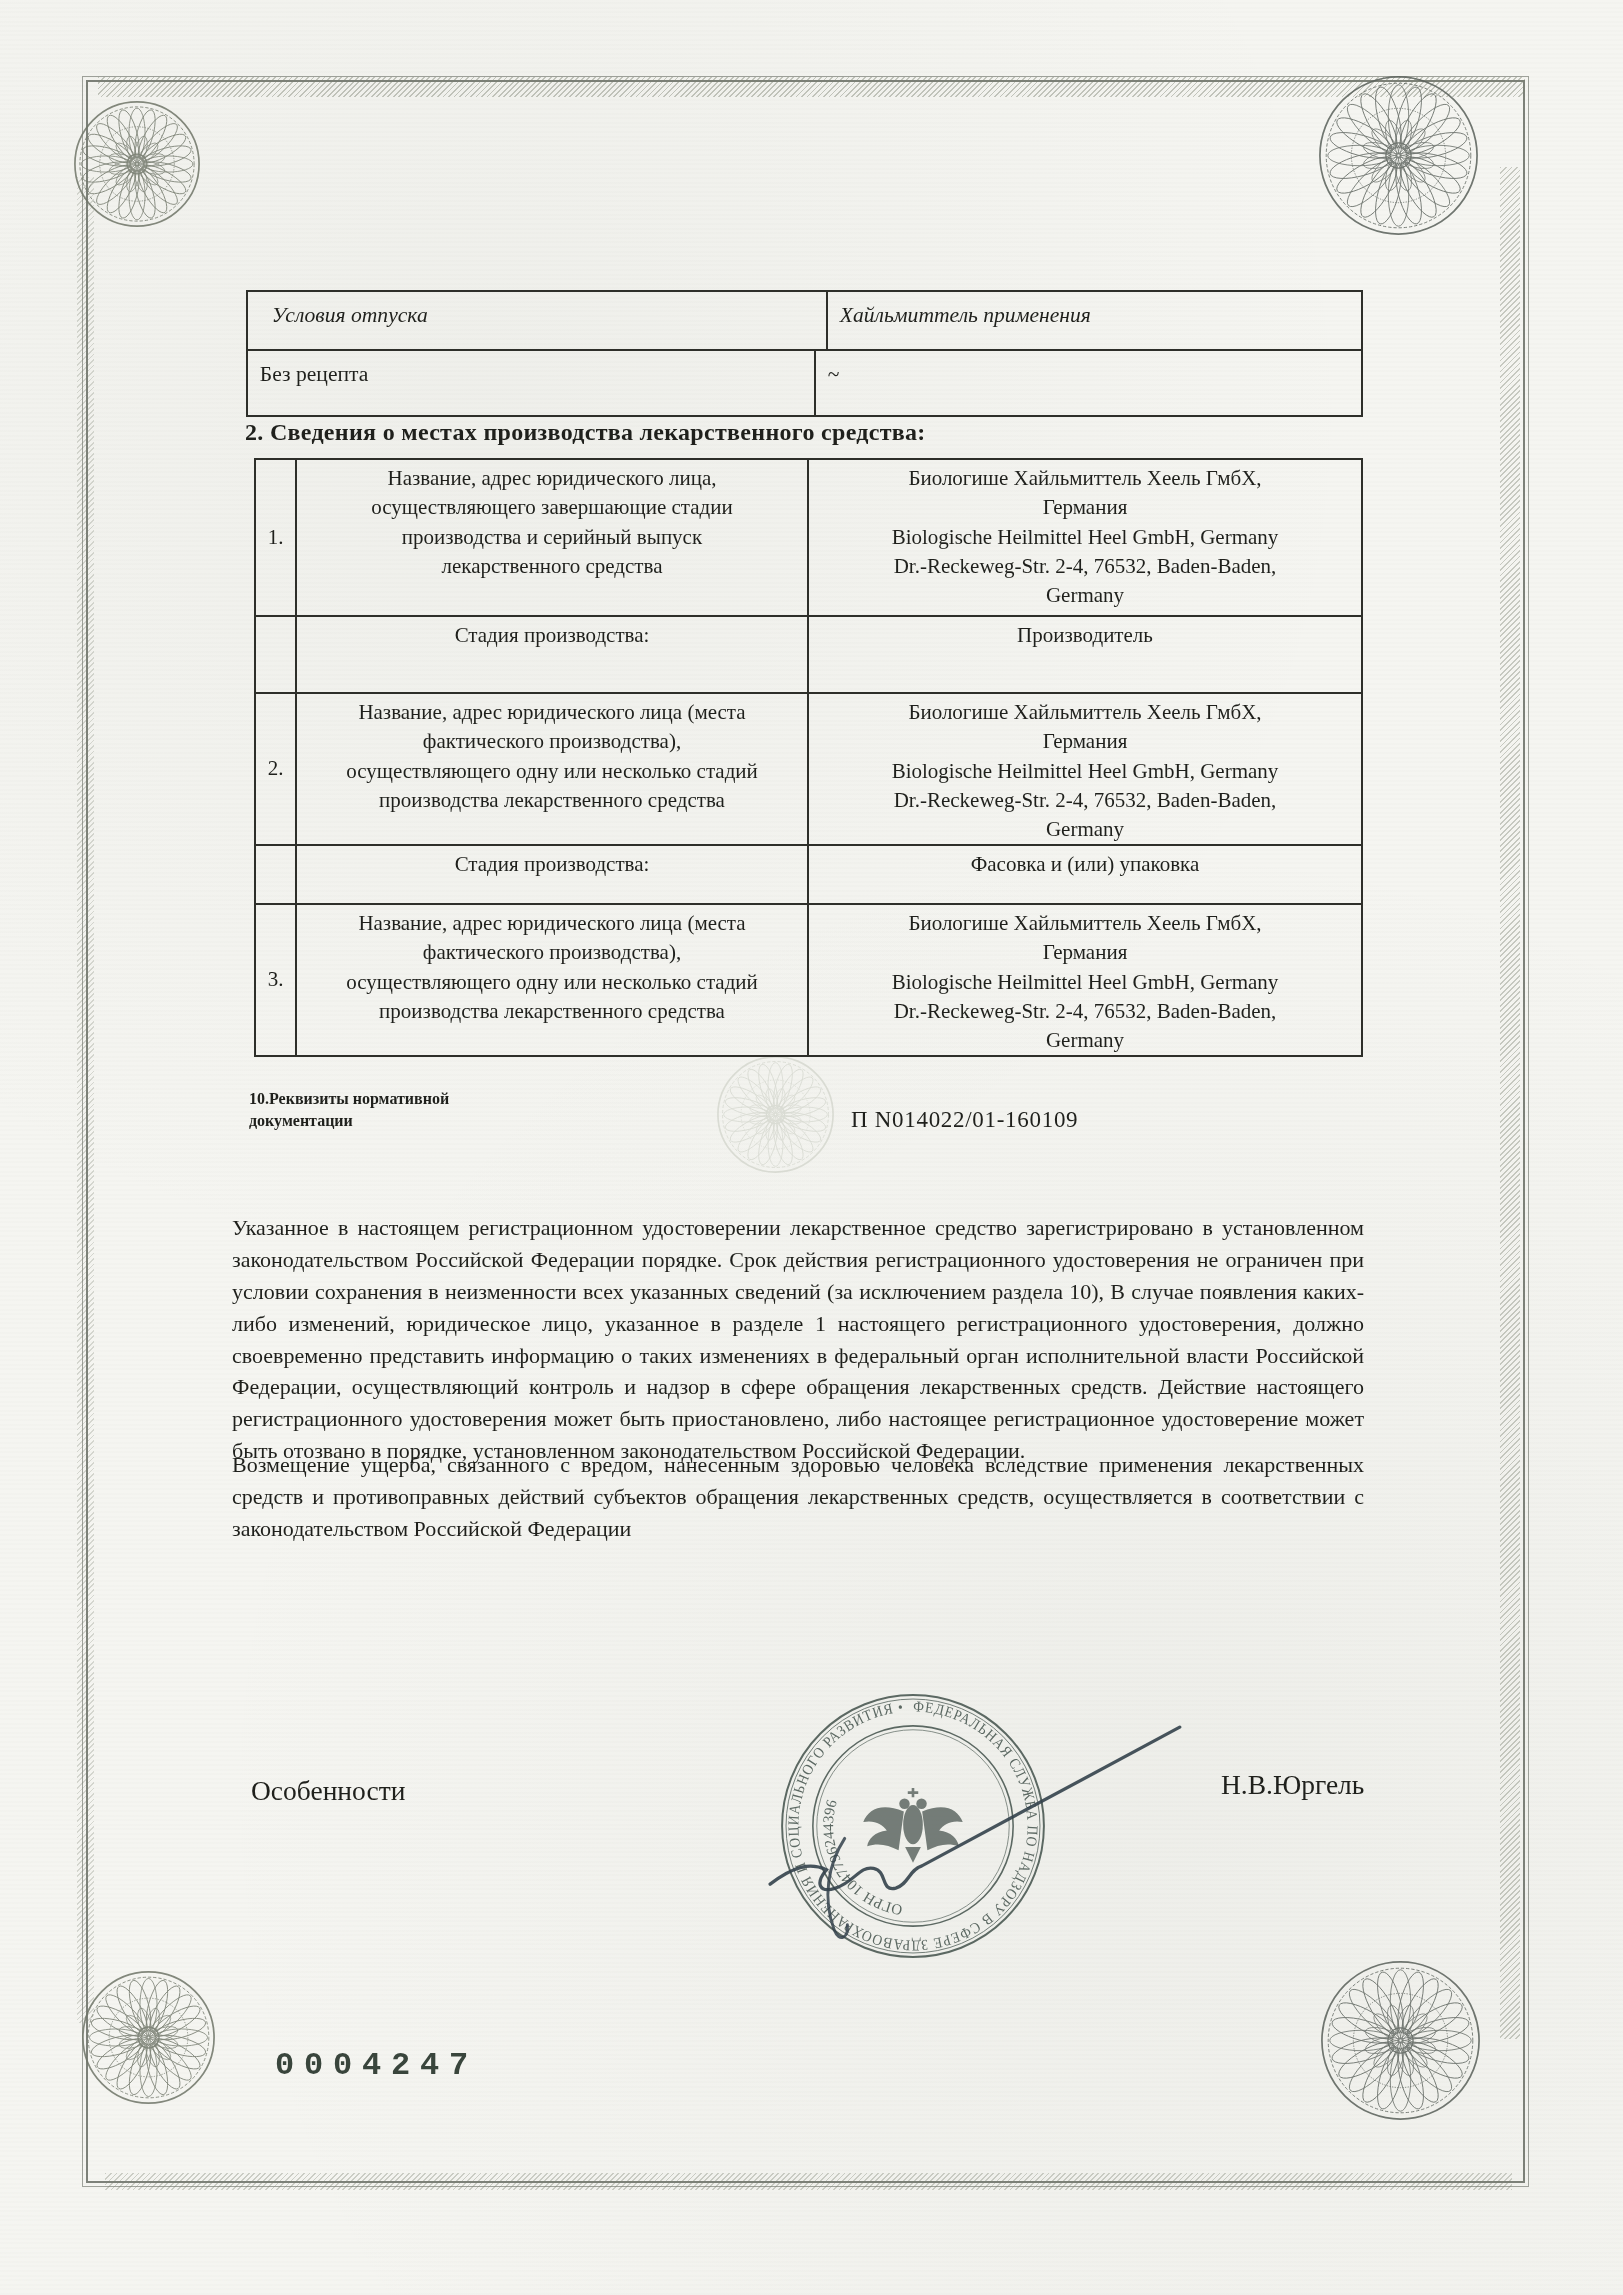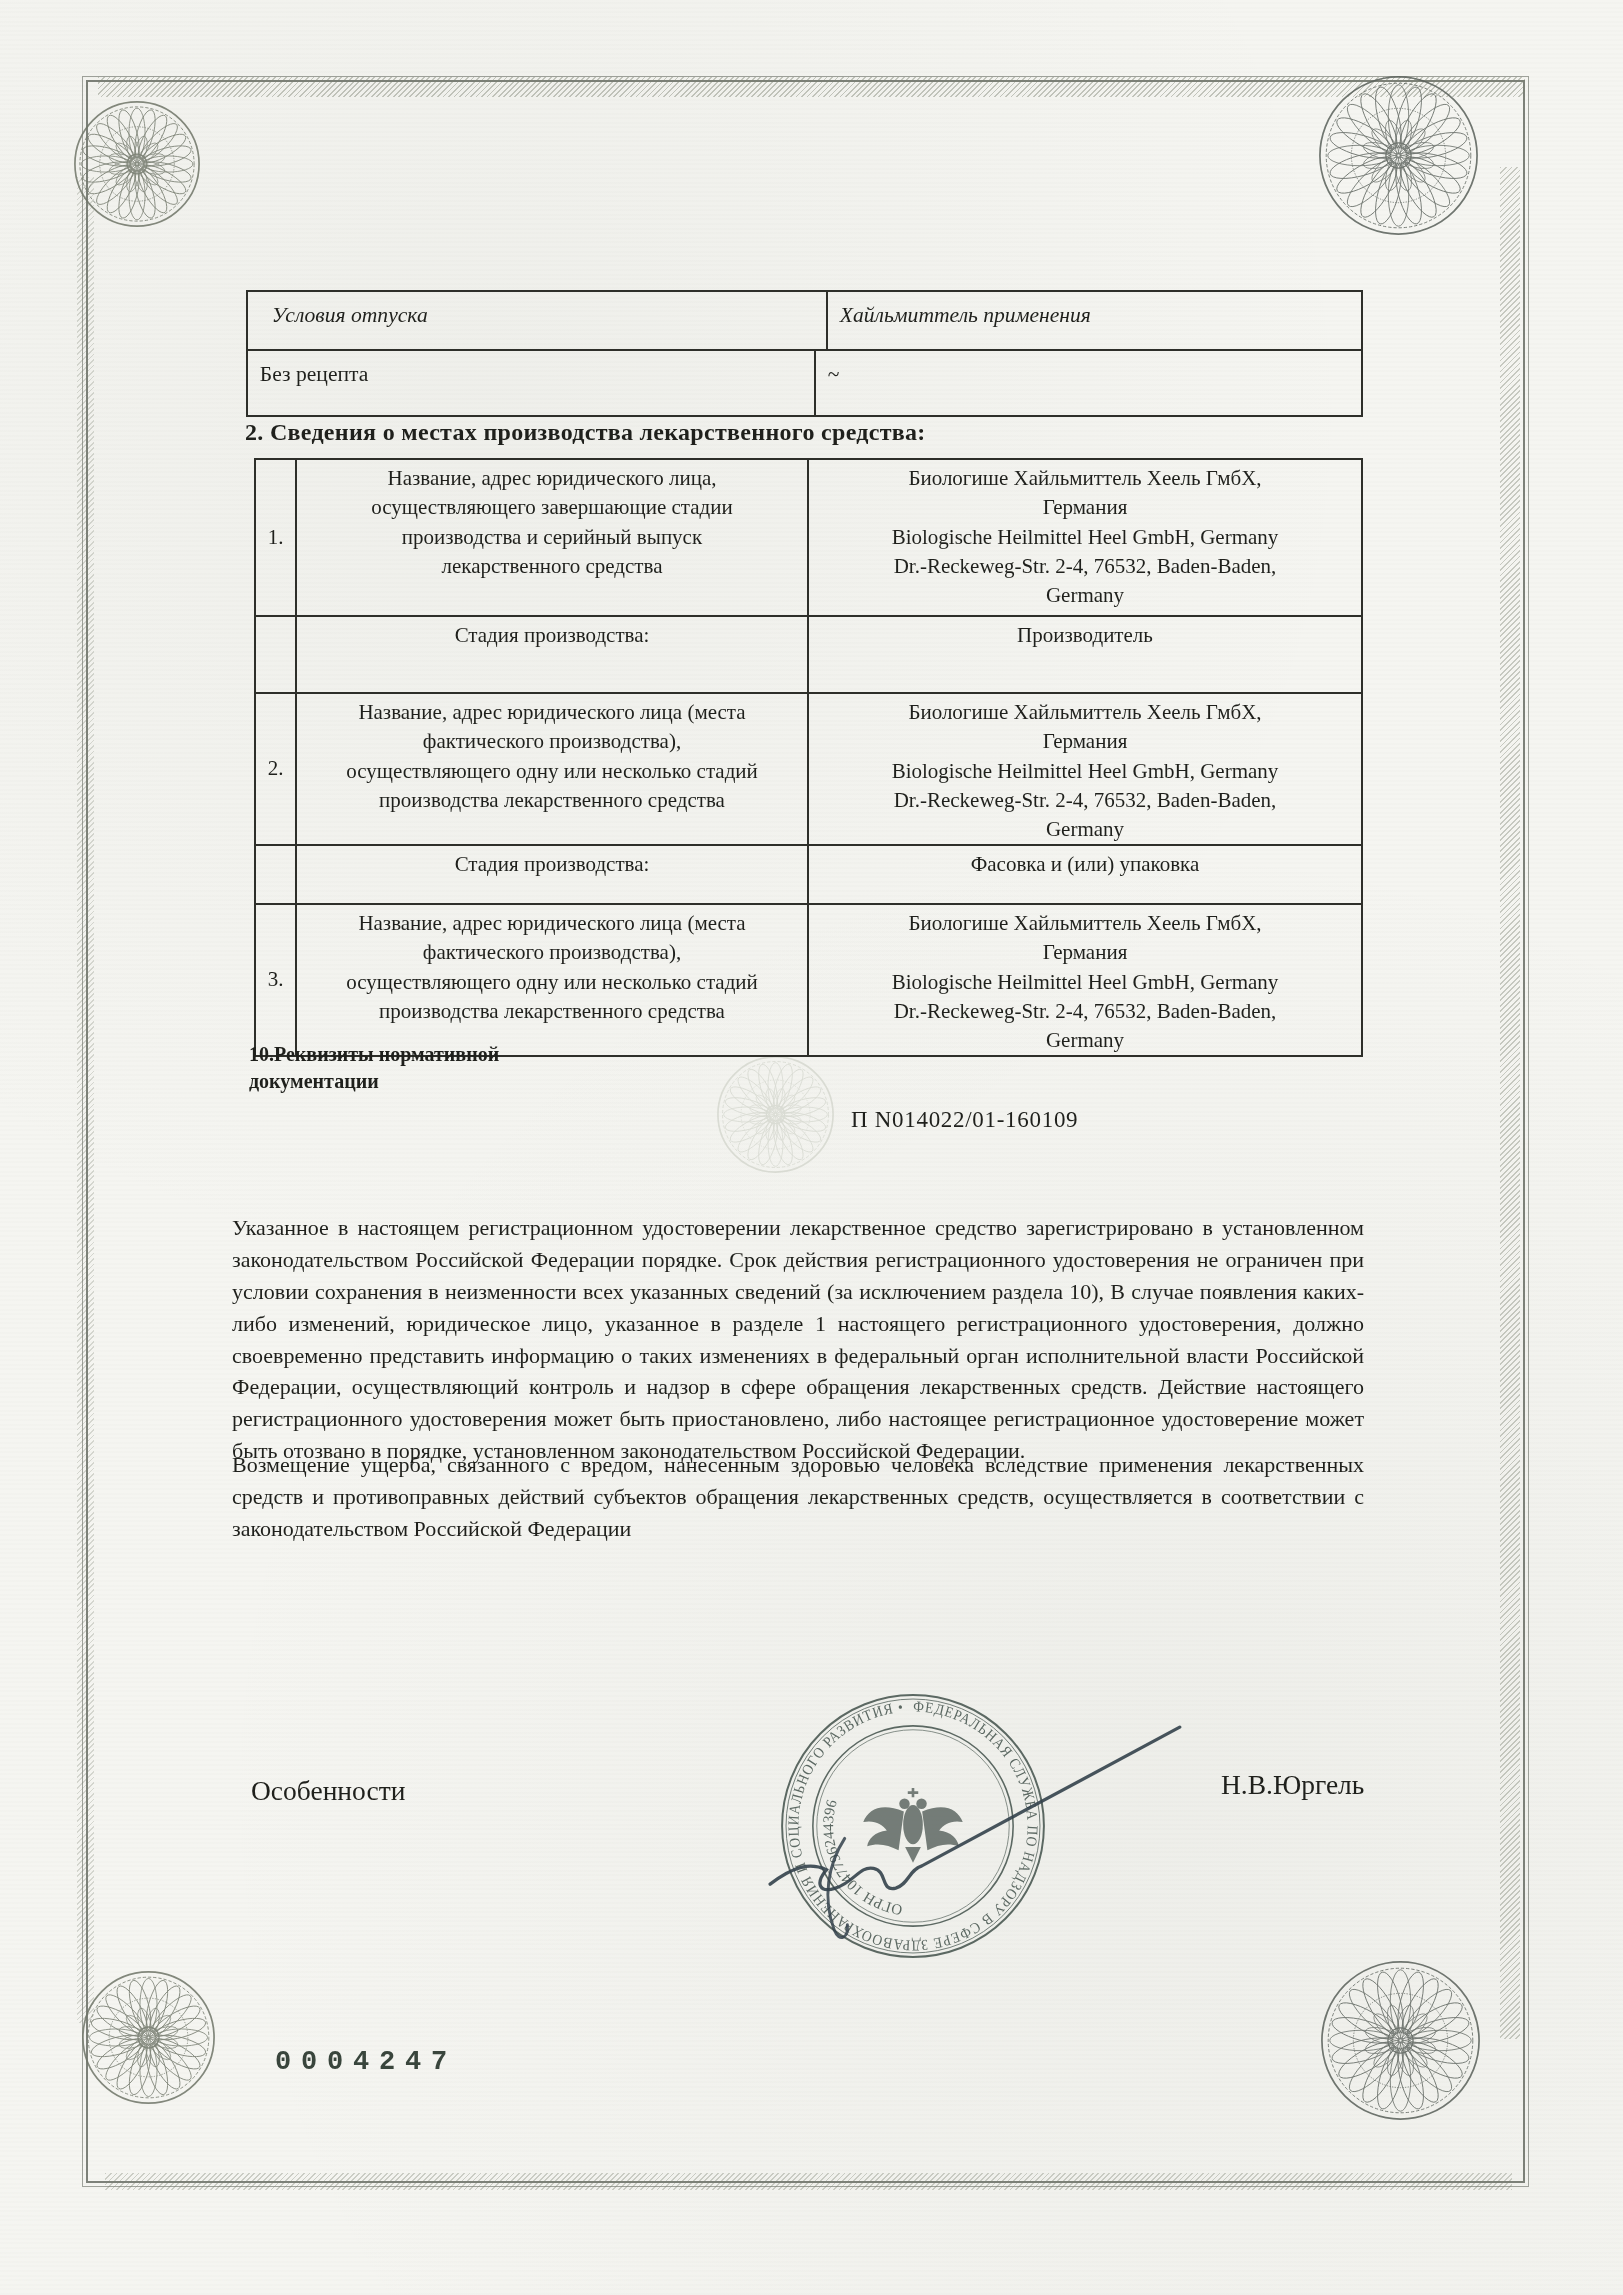--- a/index.html
+++ b/index.html
@@ -50,36 +50,36 @@
     display:grid; grid-template-columns:39px 512px 1fr;
     grid-template-rows:155px 77px 152px 59px 152px;
     border:2px solid #2e2f2a; font-size:21px; line-height:1.4;
   }
   .t9 > div { padding:3.9px 9.2px; border-top:2px solid #2e2f2a; border-left:2px solid #2e2f2a; }
   .t9 > div:nth-child(-n+3){ border-top:none; }
   .t9 > div:nth-child(3n+1){ border-left:none; }
   .t9 .num { display:flex; align-items:center; justify-content:center; padding:3.9px 2.6px; }
   .pre { white-space:pre-line;text-align:center; }
   
-  .sec10-title { position:absolute; left:249px; top:1041px; font-size:20px; font-weight:700; line-height:1.35; white-space:pre-line; }
+  .sec10-title { position:absolute; left:249px; top:1088px; font-size:16px; font-weight:700; line-height:1.35; white-space:pre-line; }
   .sec10-value { position:absolute; left:819px; top:1107px; font-size:23px; letter-spacing:0.7px;margin-left:32px; }
   
   .para { position:absolute; left:232px; width:1132px; font-size:22px; line-height:1.45; text-align:justify; }
   .para1 { top:1212px; }
   .para2 { top:1449px; font-weight:400; }
   
   .sig-role { position:absolute; left:251px; top:1775px; font-size:27.5px; }
   .sig-name { position:absolute; left:1221px; top:1769px; font-size:27.5px; }
   .seal { position:absolute; left:769px; top:1682px; width:288px; height:288px; opacity:.9; }
   .signature-svg { position:absolute; left:707px; top:1663px; width:511px; height:301px; }
   
   .serial {
     position:absolute; left:275px; top:2047px;
     font-family:"Liberation Mono","DejaVu Sans Mono",monospace;
-    font-size:27px; font-weight:700; letter-spacing:9.8px; color:#39453c;
+    font-size:32px; font-weight:700; letter-spacing:9.8px; color:#39453c;
   }
 </style>
 </head>
 <body>
 
 <div class="page">
 
   <div class="frame"></div>
   <div class="hatch hatch-top"></div>
   <div class="hatch hatch-bottom"></div>

